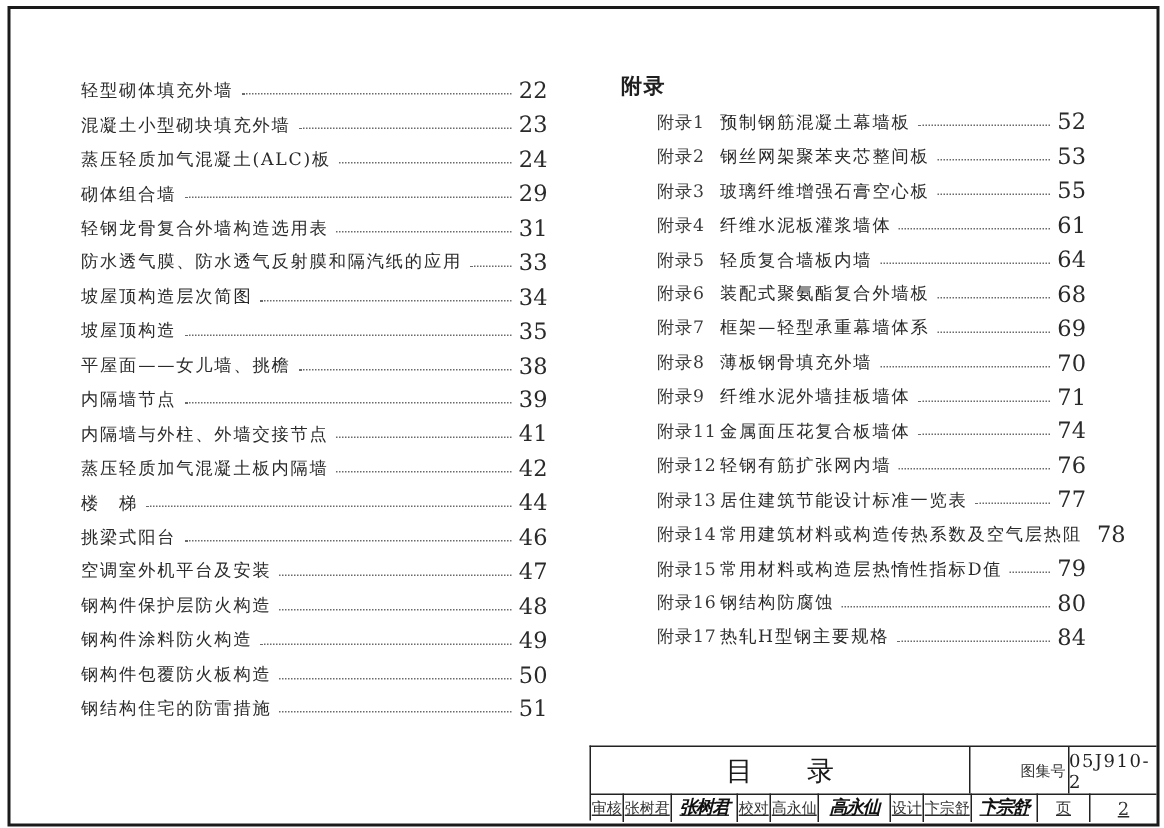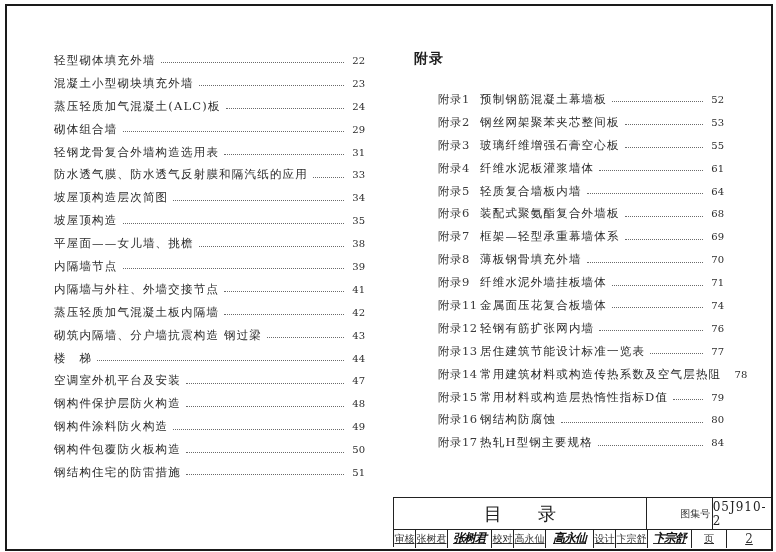--- a/index.html
+++ b/index.html
@@ -37,21 +37,21 @@
       top: 47px;
       width: 310px;
     }
     .heading {
       font-family: "DejaVu Sans", "Liberation Sans", sans-serif;
       font-size: 14px;
       font-weight: bold;
       color: #1f1f1f;
       height: 22px;
       line-height: 22px;
-      margin-bottom: 19px;
+      margin-bottom: 1px;
       letter-spacing: 1px;
     }
     .toc-row {
       display: flex;
       align-items: center;
       height: 22.9px;
       font-size: 11.5px;
       letter-spacing: 1.2px;
       white-space: nowrap;
     }
@@ -75,21 +75,21 @@
       margin: 0 5px;
       border-bottom: 1px dotted #6a6a6a;
       height: 1px;
       position: relative;
       top: 2px;
     }
     .toc-page {
       flex: 0 0 auto;
       min-width: 16px;
       text-align: right;
-      font-size: 10px;
+      font-size: 15px;
       letter-spacing: 0;
       color: #2a2a2a;
     }
 
     
     .title-block {
       position: absolute;
       left: 393px;
       top: 497px;
       width: 378px;
@@ -236,28 +236,28 @@
       <span class="toc-title">内隔墙与外柱、外墙交接节点</span>
       <span class="toc-leader"></span>
       <span class="toc-page">41</span>
     </div>
   <div class="toc-row">
       <span class="toc-title">蒸压轻质加气混凝土板内隔墙</span>
       <span class="toc-leader"></span>
       <span class="toc-page">42</span>
     </div>
   <div class="toc-row">
-      <span class="toc-title">砌筑内隔墙、分户墙抗震构造 钢过梁</span>
-      <span class="toc-leader"></span>
-      <span class="toc-page">43</span>
-    </div>
-  <div class="toc-row">
       <span class="toc-title">楼　梯</span>
       <span class="toc-leader"></span>
       <span class="toc-page">44</span>
+    </div>
+  <div class="toc-row">
+      <span class="toc-title">挑梁式阳台</span>
+      <span class="toc-leader"></span>
+      <span class="toc-page">46</span>
     </div>
   <div class="toc-row">
       <span class="toc-title">空调室外机平台及安装</span>
       <span class="toc-leader"></span>
       <span class="toc-page">47</span>
     </div>
   <div class="toc-row">
       <span class="toc-title">钢构件保护层防火构造</span>
       <span class="toc-leader"></span>
       <span class="toc-page">48</span>

